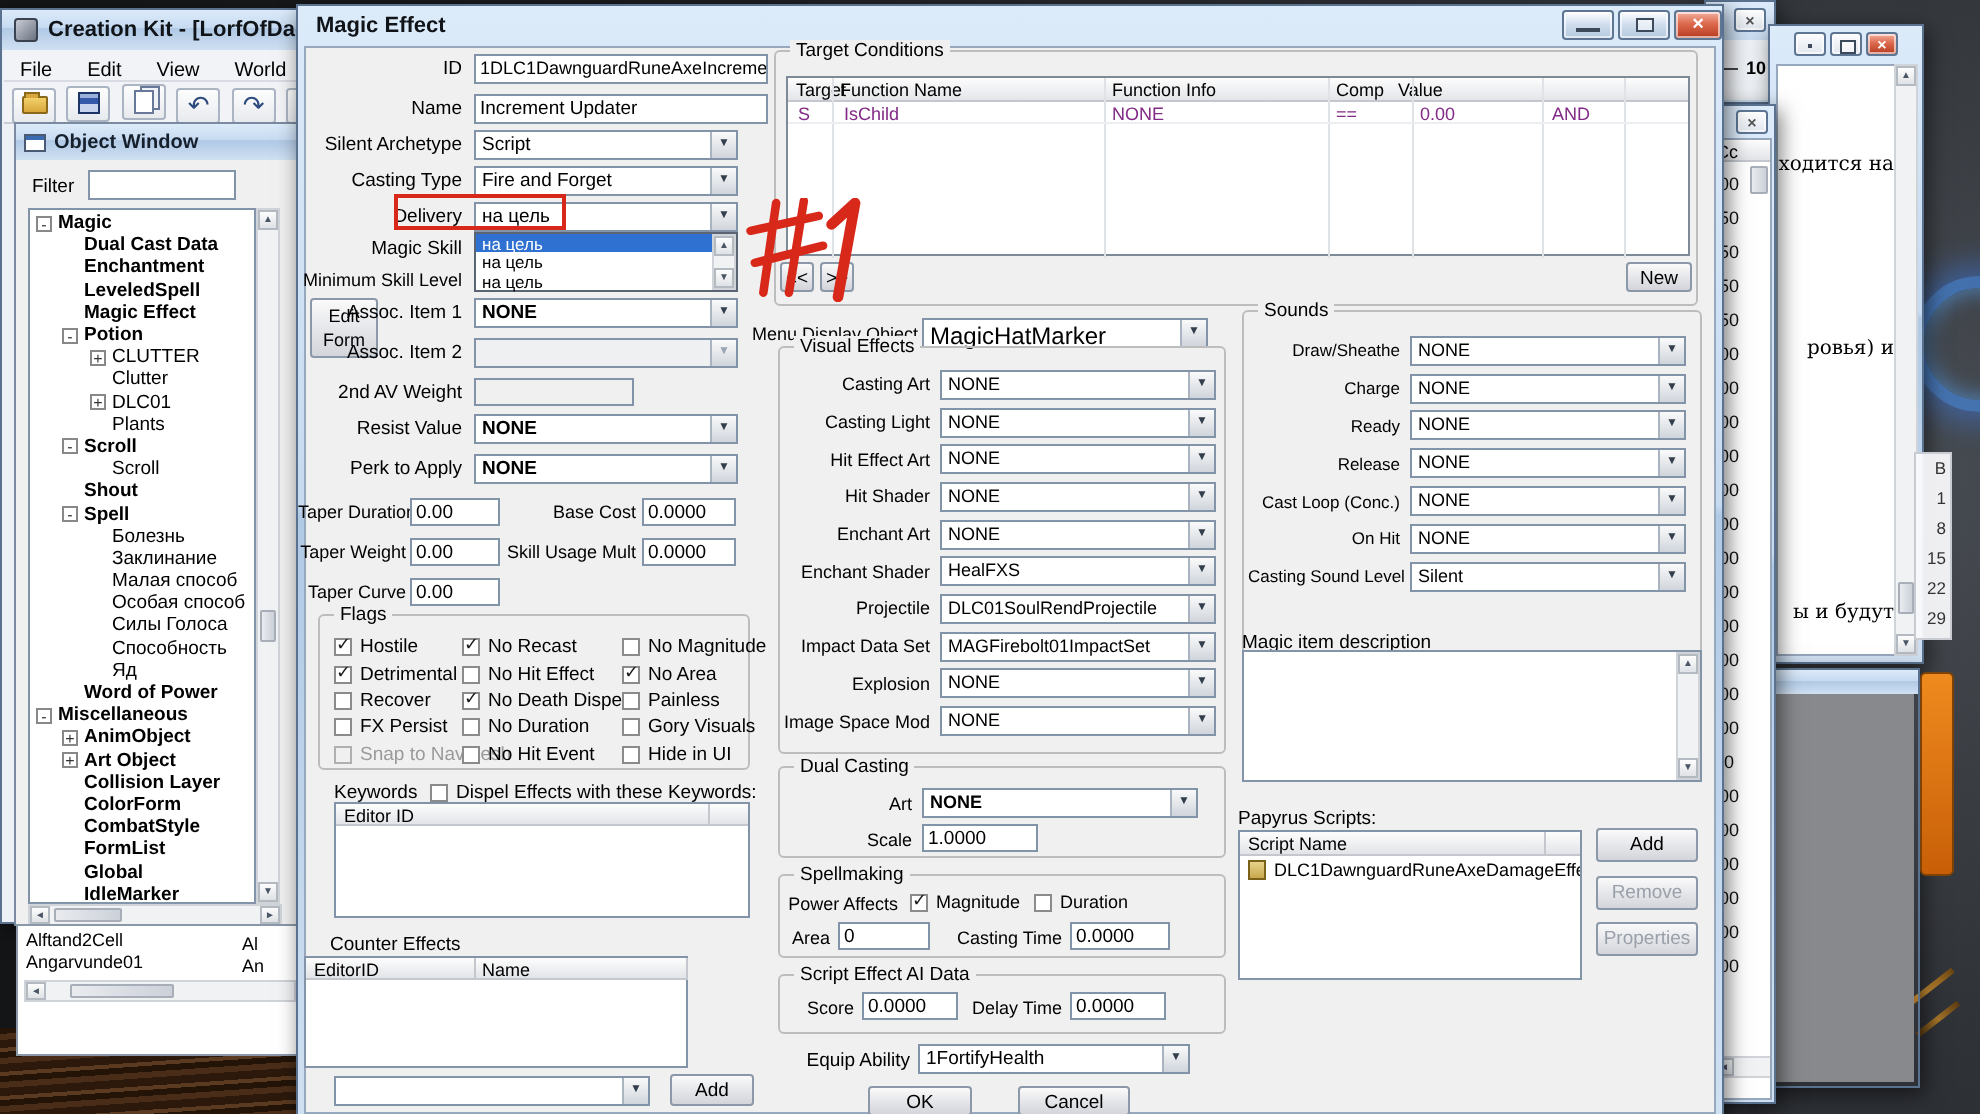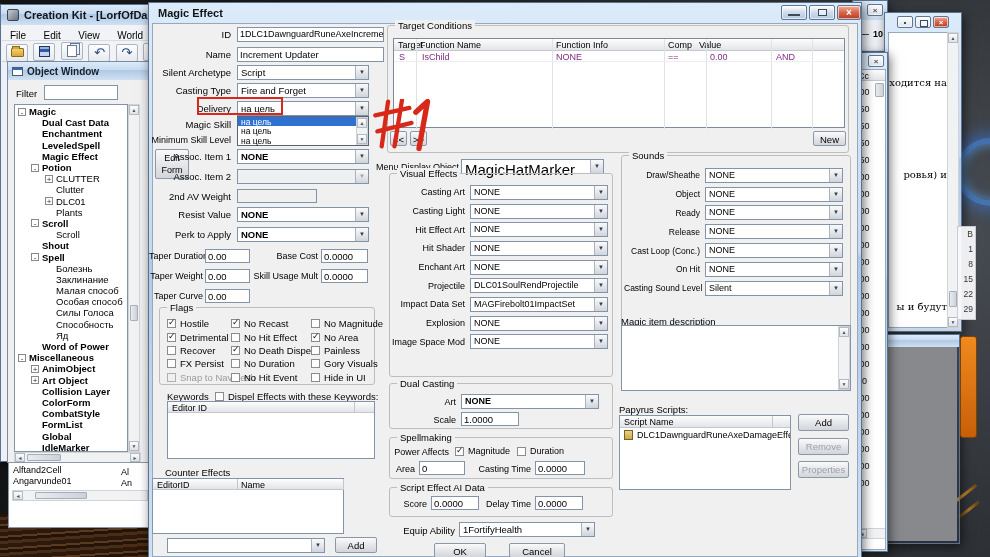--- a/index.html
+++ b/index.html
@@ -701,21 +701,21 @@
           <span class="tcell pur" style="left:382px;top:1px;">AND</span>
         </div>
       </div>
       <div class="btn" style="left:2px;top:105px;width:17px;height:15px;">&lt;&lt;</div>
       <div class="btn" style="left:22px;top:105px;width:17px;height:15px;">&gt;&gt;</div>
       <div class="btn" style="left:425px;top:105px;width:33px;height:15px;">New</div>
     </div>
 
     <span class="rl" style="left:198px;top:159px;width:112px;font-size:9px;">Menu Display Object</span>
     <div class="cmb" style="left:312px;top:156px;width:143px;">
-        <span class="cv" style="font-size:15px;">MagicHatMarker</span>
+        <span class="cv" style="font-size:12px;">MagicHatMarker</span>
         <span class="ca">▼</span>
       </div>
 
     <div class="grp" style="left:240px;top:170px;width:224px;height:204px;">
       <span class="gt">Visual Effects</span>
       <div style="position:absolute;left:0;top:9px;right:4px;">
         <div class="vrow">
           <span class="vl">Casting Art</span>
           <span class="cmb2">
               <span class="cv">NONE</span>
@@ -748,20 +748,27 @@
         </div>
 
         <div class="vrow">
           <span class="vl">Enchant Art</span>
           <span class="cmb2">
               <span class="cv">NONE</span>
               <span class="ca">▼</span>
             </span>
         </div>
 
+        <div class="vrow">
+          <span class="vl">Enchant Shader</span>
+          <span class="cmb2">
+              <span class="cv">HealFXS</span>
+              <span class="ca">▼</span>
+            </span>
+        </div>
 
         <div class="vrow">
           <span class="vl">Projectile</span>
           <span class="cmb2">
               <span class="cv">DLC01SoulRendProjectile</span>
               <span class="ca">▼</span>
             </span>
         </div>
 
         <div class="vrow">
@@ -841,21 +848,21 @@
       <div style="position:absolute;left:0;top:10px;right:4px;">
         <div class="vrow srow">
           <span class="vl">Draw/Sheathe</span>
           <span class="cmb2">
               <span class="cv">NONE</span>
               <span class="ca">▼</span>
             </span>
         </div>
 
         <div class="vrow srow">
-          <span class="vl">Object</span>
+          <span class="vl">Charge</span>
           <span class="cmb2">
               <span class="cv">NONE</span>
               <span class="ca">▼</span>
             </span>
         </div>
 
         <div class="vrow srow">
           <span class="vl">Ready</span>
           <span class="cmb2">
               <span class="cv">NONE</span>

